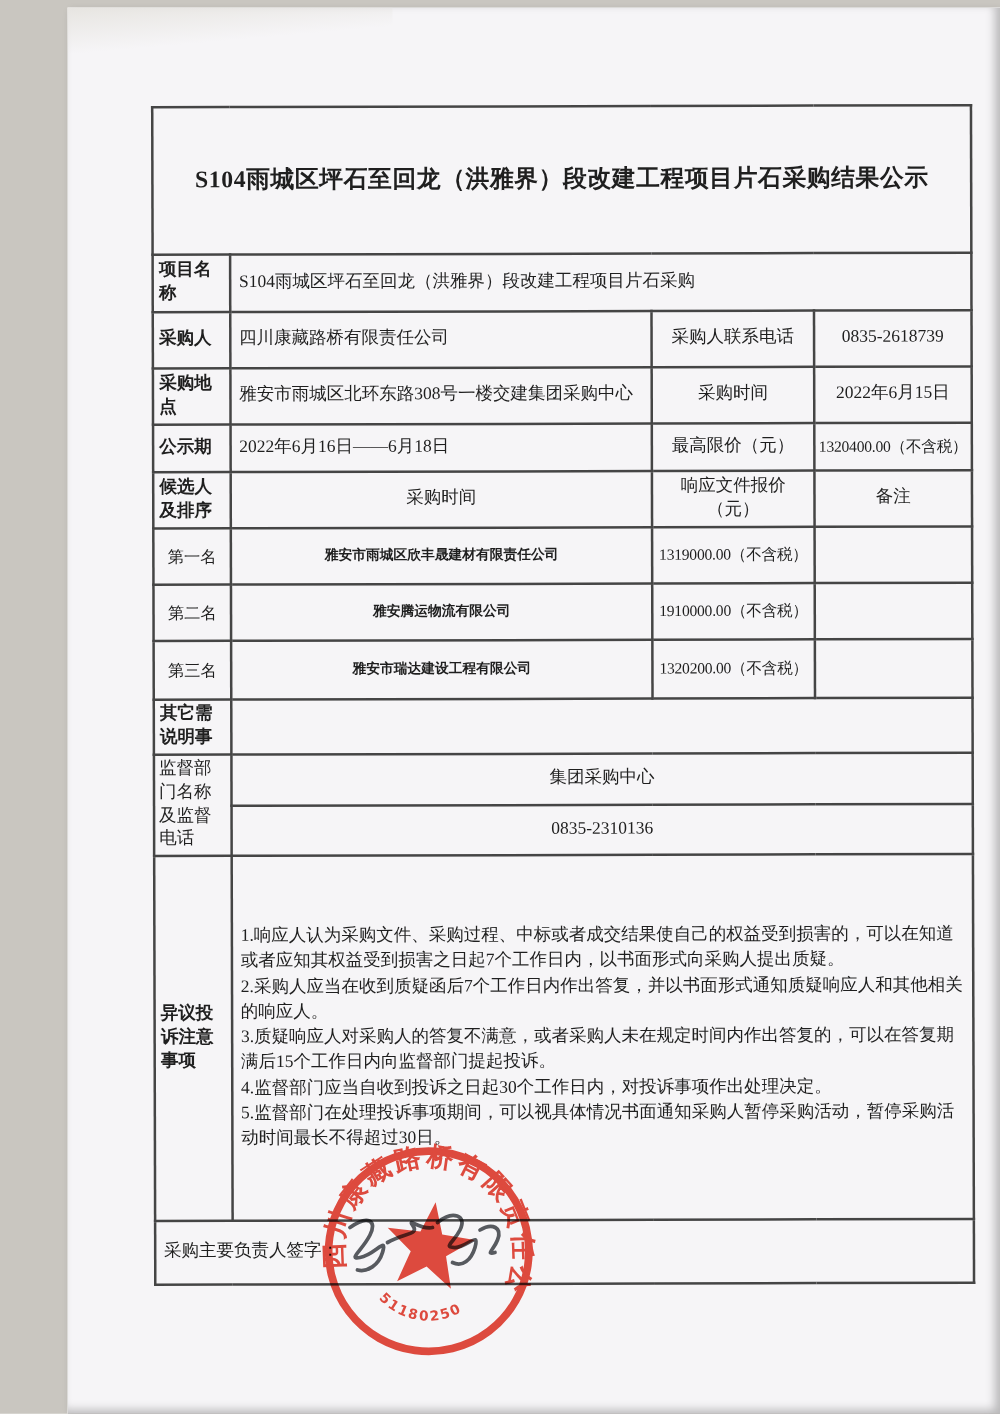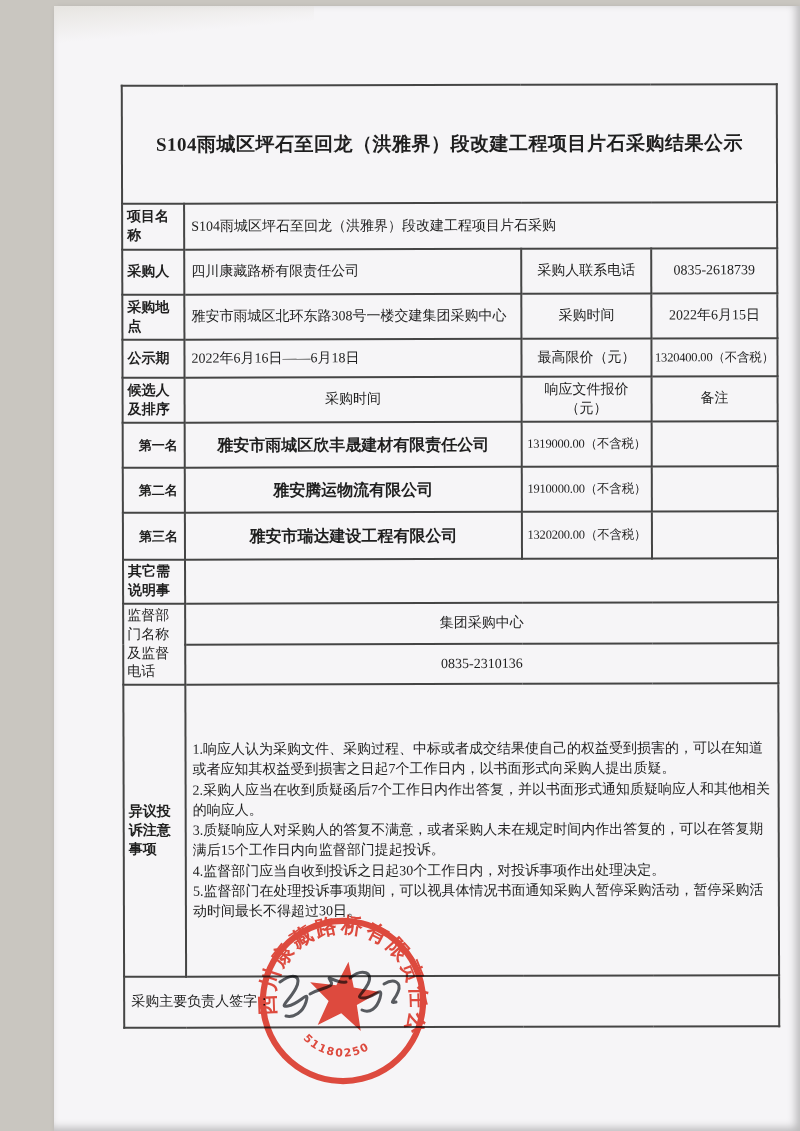--- a/index.html
+++ b/index.html
@@ -39,22 +39,22 @@
   tr.h38{height:38px;} tr.h47{height:47px;} tr.h292{height:292px;} tr.h51{height:51px;}
 
   .title-cell{text-align:center;}
   .doc-title{font-size:19px;font-weight:bold;letter-spacing:.5px;}
 
   td.lbl{padding:2px 4px;text-align:left;word-break:break-all;font-weight:bold;}
   td.lbl-c{text-align:left;padding:2px 3px;word-break:break-all;}
   td.val{text-align:left;}
   td.cen{text-align:center;}
   td.price{font-size:12.5px;text-align:center;padding:4px 2px;letter-spacing:-.2px;border-radius:18px;}
-  td.name{font-size:16px;font-weight:600;text-align:center;}
-  td.rank{font-size:13px;font-weight:700;text-align:right;}
+  td.name{font-size:11px;font-weight:600;text-align:center;}
+  td.rank{font-size:13px;font-weight:400;text-align:center;}
 
   .obj-cell{vertical-align:middle;padding:6px 10px;}
   .obj-cell p{margin:0;font-size:14px;line-height:1.45;text-align:left;}
 
   .sign-cell{font-size:14.5px;padding-left:6px;}
 
   .seal{
     position:absolute;left:201px;top:907px;width:176px;height:176px;
     mix-blend-mode:multiply;opacity:.9;
     transform:rotate(8deg);

